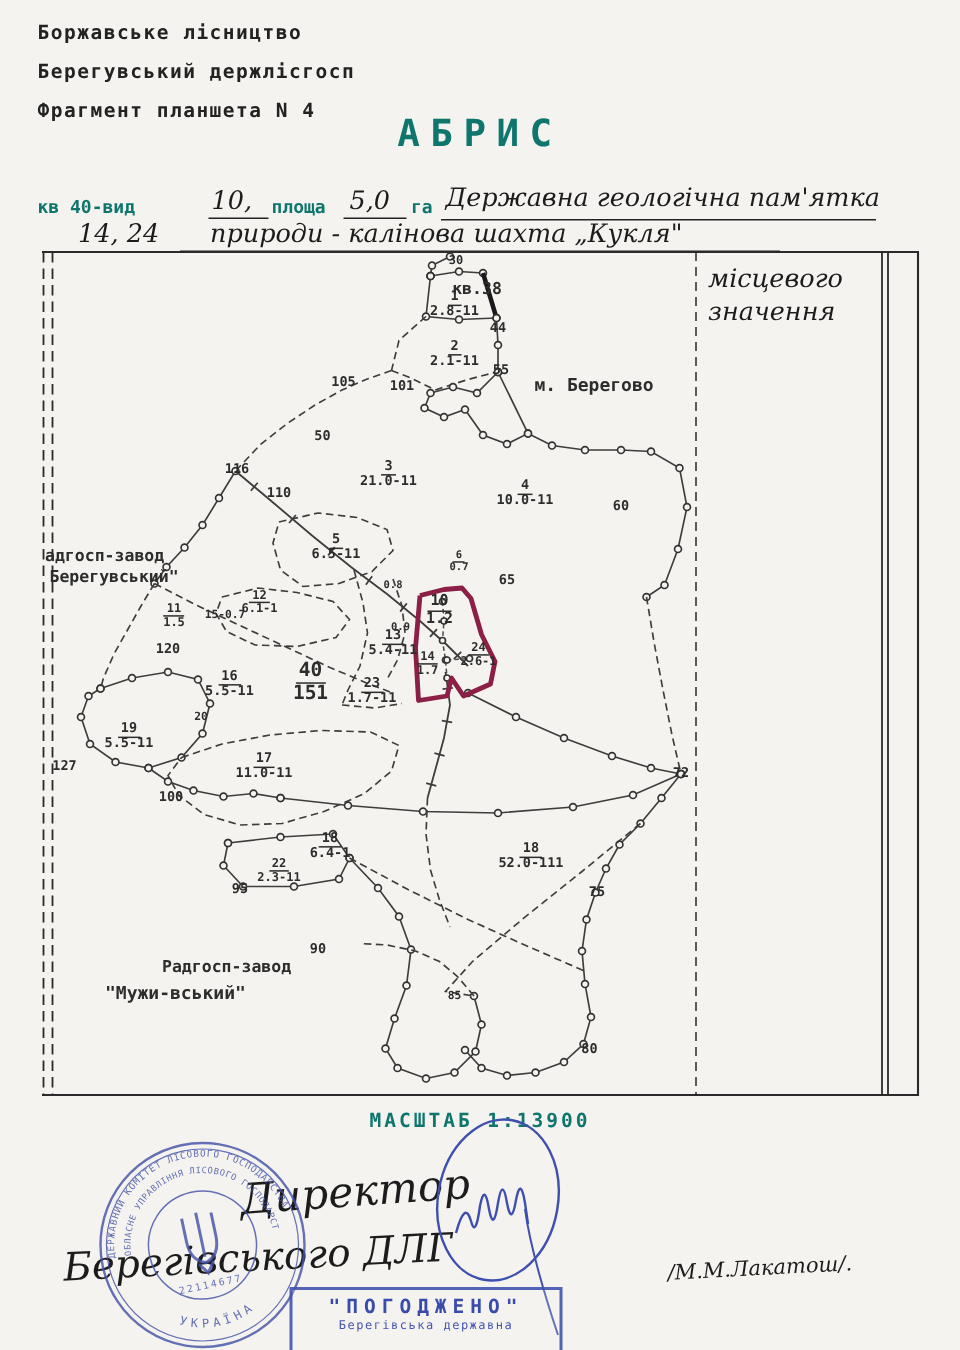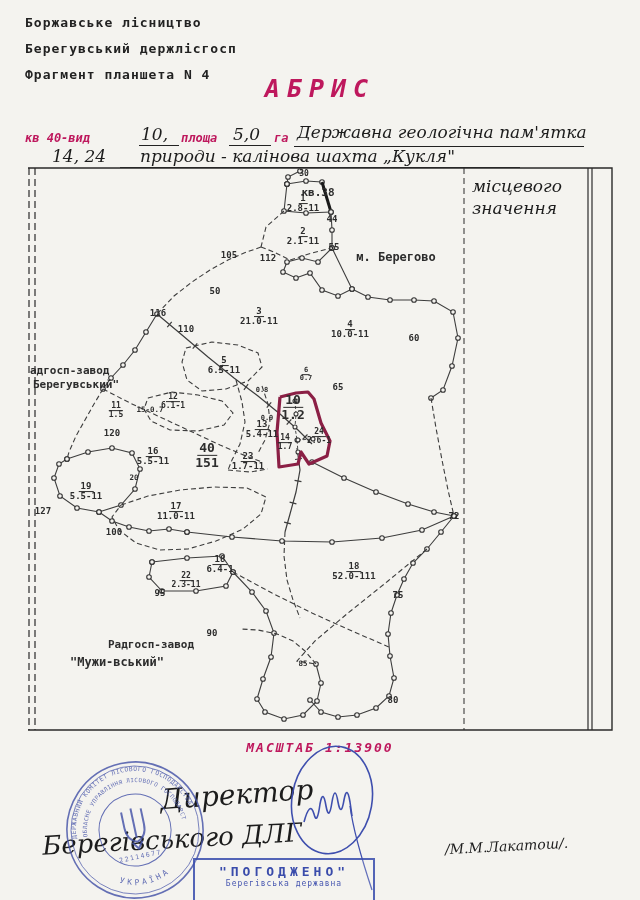--- a/index.html
+++ b/index.html
@@ -2,21 +2,21 @@
 <html><head>
 <meta charset="utf-8">
 <style>
   html,body{margin:0;padding:0;}
   body{
     width:640px;height:900px;position:relative;overflow:hidden;
     background:#f4f3ef;
     font-family:"DejaVu Sans Mono", monospace;
     color:#222;
   }
-  .typed{font-family:"DejaVu Sans Mono", monospace;font-weight:bold;color:#be185d;font-style:italic;}
+  .typed{font-family:"DejaVu Sans Mono", monospace;font-weight:bold;color:#0f766e;}
   .hw{font-family:"DejaVu Serif", serif;font-style:italic;color:#1c1c1c;}
   .abs{position:absolute;white-space:nowrap;}
   #header{position:absolute;left:25px;top:10px;}
   #header div{font-size:13px;font-weight:bold;letter-spacing:1px;line-height:26px;}
   #doc-title{position:absolute;left:0;top:74px;width:640px;text-align:center;
     font-size:25px;font-weight:bold;letter-spacing:7px;}
   .cap-printed{font-size:12px;font-weight:bold;}
   .cap-hw{font-size:17px;}
   .uline{position:absolute;border-top:1.3px solid #222;height:0;}
   #map-labels{position:absolute;left:0;top:0;width:640px;height:900px;z-index:3;pointer-events:none;}
@@ -242,21 +242,21 @@
     <circle cx="313" cy="439" r="2" class="vdot"></circle>
     <polyline points="280,397 296,393 308,392 314,399 321,423 330,441 327,456 309,464 301,452 298,464 279,467 277,432 280,397" class="p-red"></polyline>
   </svg>
 <div id="map-labels">
     <div class="mlab" style="left: 318px; top: 193px; font-size: 11px;"><span>кв.38</span></div>
     <div class="mlab" style="left: 304px; top: 174px; font-size: 8px;"><span>30</span></div>
     <div class="mlab" style="left: 332px; top: 220px; font-size: 9px;"><span>44</span></div>
     <div class="mlab" style="left: 334px; top: 248px; font-size: 9px;"><span>55</span></div>
     <div class="mlab" style="left: 396px; top: 257px; font-size: 12px;"><span>м. Берегово</span></div>
     <div class="mlab" style="left: 215px; top: 292px; font-size: 9px;"><span>50</span></div>
-    <div class="mlab" style="left: 268px; top: 259px; font-size: 9px;"><span>112</span></div>
+    <div class="mlab" style="left: 268px; top: 259px; font-size: 9px;"><span>101</span></div>
     <div class="mlab" style="left: 229px; top: 256px; font-size: 9px;"><span>105</span></div>
     <div class="mlab" style="left: 158px; top: 314px; font-size: 9px;"><span>116</span></div>
     <div class="mlab" style="left: 186px; top: 330px; font-size: 9px;"><span>110</span></div>
     <div class="mlab" style="left: 414px; top: 339px; font-size: 9px;"><span>60</span></div>
     <div class="mlab" style="left: 338px; top: 388px; font-size: 9px;"><span>65</span></div>
     <div class="mlab" style="left: 454px; top: 517px; font-size: 9px;"><span>72</span></div>
     <div class="mlab" style="left: 398px; top: 596px; font-size: 9px;"><span>75</span></div>
     <div class="mlab" style="left: 387px; top: 701px; font-size: 9px; padding-left: 12px;"><span>80</span></div>
     <div class="mlab" style="left: 303px; top: 664px; font-size: 7.5px;"><span>85</span></div>
     <div class="mlab" style="left: 212px; top: 634px; font-size: 9px;"><span>90</span></div>
@@ -281,21 +281,21 @@
     <div class="mlab" style="left: 173px; top: 402px; font-size: 8px;"><span class="num">12</span><span class="den">6.1-1</span></div>
     <div class="mlab" style="left: 262px; top: 430px; font-size: 9px;"><span class="num">13</span><span class="den">5.4-11</span></div>
     <div class="mlab" style="left: 153px; top: 457px; font-size: 9px;"><span class="num">16</span><span class="den">5.5-11</span></div>
     <div class="mlab" style="left: 86px; top: 492px; font-size: 9px;"><span class="num">19</span><span class="den">5.5-11</span></div>
     <div class="mlab" style="left: 248px; top: 462px; font-size: 9px;"><span class="num">23</span><span class="den">1.7-11</span></div>
     <div class="mlab" style="left: 176px; top: 512px; font-size: 9px;"><span class="num">17</span><span class="den">11.0-11</span></div>
     <div class="mlab" style="left: 220px; top: 565px; font-size: 9px;"><span class="num">18</span><span class="den">6.4-1</span></div>
     <div class="mlab" style="left: 186px; top: 581px; font-size: 8px;"><span class="num">22</span><span class="den">2.3-11</span></div>
     <div class="mlab" style="left: 354px; top: 572px; font-size: 9px;"><span class="num">18</span><span class="den">52.0-111</span></div>
     <div class="mlab" style="left: 306px; top: 375px; font-size: 7px;"><span class="num">6</span><span class="den">0.7</span></div>
-    <div class="mlab" style="left: 293px; top: 407px; font-size: 13px;"><span class="num">10</span><span class="den">1.2</span></div>
+    <div class="mlab" style="left: 293px; top: 407px; font-size: 10px;"><span class="num">10</span><span class="den">1.2</span></div>
     <div class="mlab" style="left: 285px; top: 443px; font-size: 8px;"><span class="num">14</span><span class="den">1.7</span></div>
     <div class="mlab" style="left: 319px; top: 437px; font-size: 8px;"><span class="num">24</span><span class="den">2.6-1</span></div>
     <div class="mlab" style="left: 207px; top: 455px; font-size: 13px;"><span class="num">40</span><span class="den">151</span></div>
   </div>
 
 <div id="scale-line" class="typed">МАСШТАБ 1:13900</div>
 
 <div id="stamp-wrap">
 <svg width="190" height="144" viewBox="0 0 190 144">
   <g transform="rotate(-12 95 72)" opacity="0.82">

